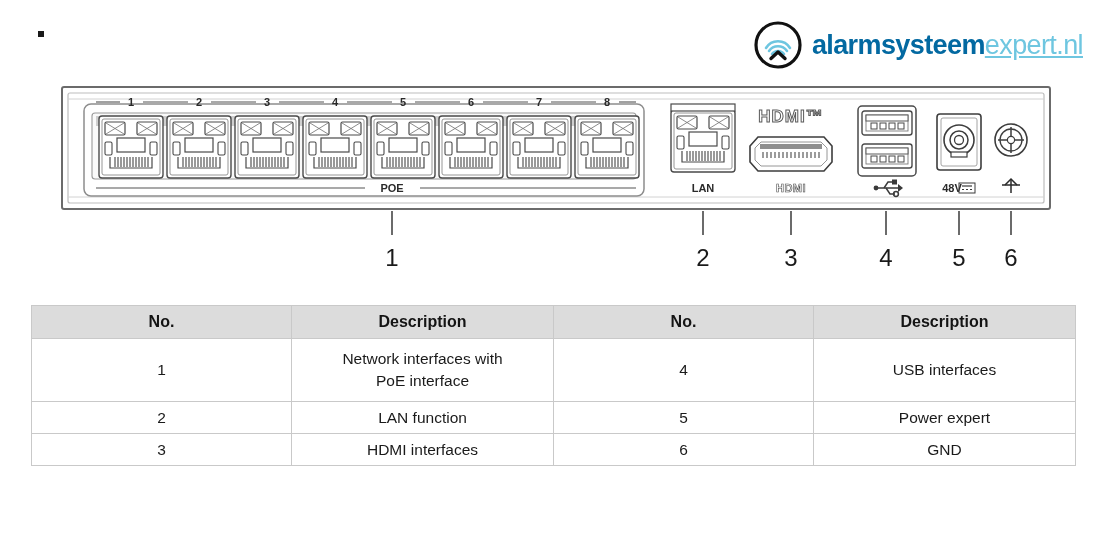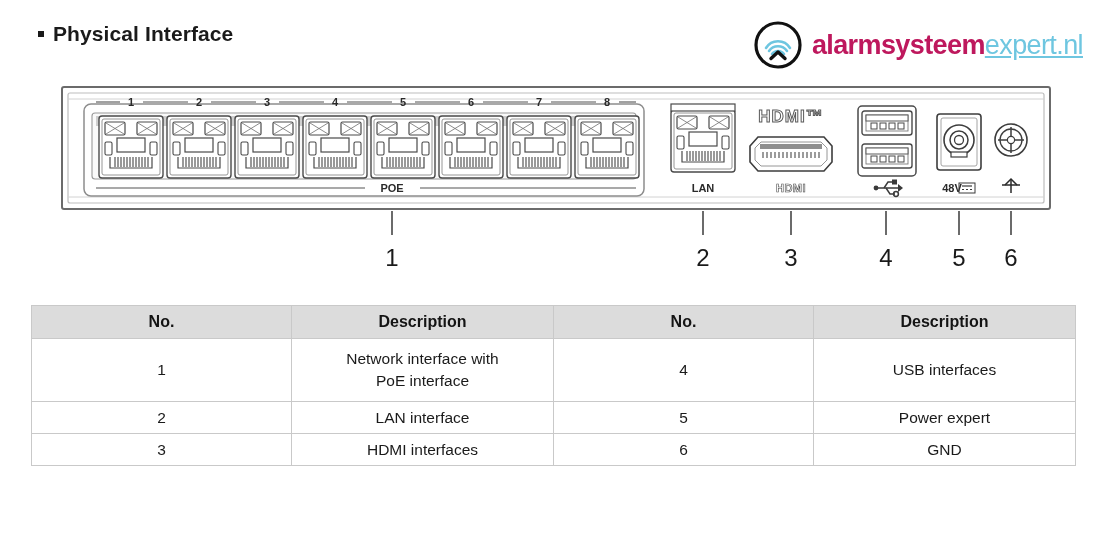--- a/index.html
+++ b/index.html
@@ -46,21 +46,21 @@
     height: 50px;
   }
   #brand-logo .logo-mark { margin-right: 10px; display:block; }
   #brand-logo .logo-text {
     font-size: 27px;
     font-weight: bold;
     letter-spacing: -0.6px;
     line-height: 1;
     white-space: nowrap;
   }
-  #brand-logo .logo-text .w1 { color: #be185d; }
+  #brand-logo .logo-text .w1 { color: #0369a1; }
   #brand-logo .logo-text .w2 { color: #6ec6e0; font-weight: normal; text-decoration: underline; }
 
   
   #device-figure {
     position: absolute;
     left: 0;
     top: 80px;
     width: 1107px;
     height: 205px;
   }
@@ -94,21 +94,21 @@
   }
   #spec-table tbody td { color: #1a1a1a; }
   #spec-table tbody tr.tall td { height: 62px; }
   #spec-table tbody tr.short td { height: 31px; }
   #spec-table td .l2 { display: block; line-height: 1.45; }
 </style>
 </head>
 <body>
 
 <div id="page-title">
-  <span class="bullet"></span><span>Physical Interface</span>
+  <span class="bullet"></span>
 </div>
 
 <div id="brand-logo">
   <svg class="logo-mark" width="48" height="48" viewBox="0 0 48 48">
     <circle cx="24" cy="24" r="22" fill="none" stroke="#111111" stroke-width="3.2"></circle>
     <path d="M12 27 A14 14 0 0 1 36 27" fill="none" stroke="#6ec6e0" stroke-width="2.6" stroke-linecap="round"></path>
     <path d="M15 30 A11 11 0 0 1 33 30" fill="none" stroke="#6ec6e0" stroke-width="2.6" stroke-linecap="round"></path>
     <path d="M18 33 A7.5 7.5 0 0 1 30 33" fill="none" stroke="#6ec6e0" stroke-width="2.6" stroke-linecap="round"></path>
     <path d="M17 37.5 L24 31 L31 37.5" fill="none" stroke="#111111" stroke-width="3.4" stroke-linecap="round" stroke-linejoin="round"></path>
   </svg>
@@ -319,29 +319,29 @@
       <th>No.</th>
       <th>Description</th>
       <th>No.</th>
       <th>Description</th>
     </tr>
   </thead>
   <tbody>
     <tr class="tall">
       <td>1</td>
       <td>
-        <span class="l2">Network interface with</span>
+        <span class="l2">Network interfaces with</span>
         <span class="l2">PoE interface</span>
       </td>
       <td>4</td>
       <td>USB interfaces</td>
     </tr>
     <tr class="short">
       <td>2</td>
-      <td>LAN interface</td>
+      <td>LAN function</td>
       <td>5</td>
       <td>Power expert</td>
     </tr>
     <tr class="short">
       <td>3</td>
       <td>HDMI interfaces</td>
       <td>6</td>
       <td>GND</td>
     </tr>
   </tbody>

